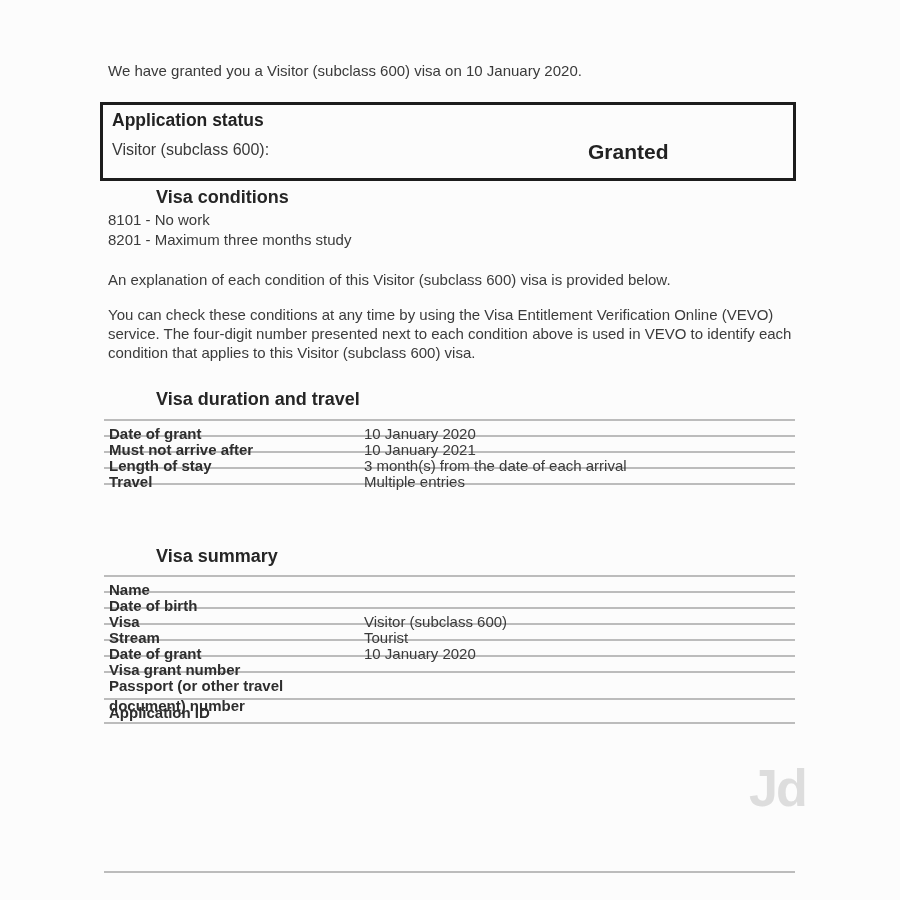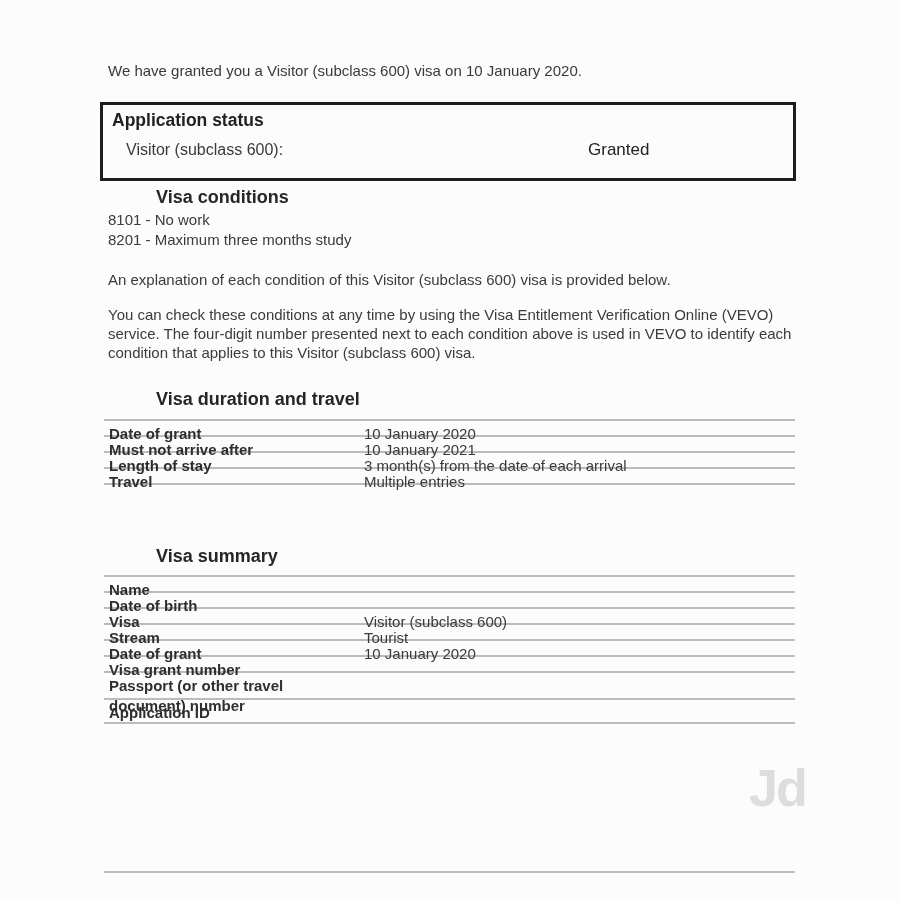--- a/index.html
+++ b/index.html
@@ -18,22 +18,22 @@
 
   
   .status-box {
     left: 100px; top: 102px; width: 696px; height: 79px;
     border: 3px solid #1d1d1d;
   }
   .status-title {
     position: absolute; left: 9px; top: 5px;
     font-size: 17.5px; font-weight: 700; color: #222;
   }
-  .status-label { position: absolute; left: 23px; top: 36px; font-size: 16px; color: #3a3a3a; }
-  .status-value { position: absolute; left: 485px; top: 35px; font-size: 17px; font-weight: 400; color: #222; }
+  .status-label { position: absolute; left: 9px; top: 36px; font-size: 16px; color: #3a3a3a; }
+  .status-value { position: absolute; left: 485px; top: 35px; font-size: 21px; font-weight: 700; color: #222; }
 
   
   .h2 { position: absolute; left: 108px; font-size: 18px; font-weight: 700; color: #262626; margin-left: 48px; }
   #vc-title  { top: 187px; }
   #vdt-title { top: 389px; }
   #vs-title  { top: 546px; }
 
   .cond { left: 108px; font-size: 15px; }
   #cond-0 { top: 211px; }
   #cond-1 { top: 231px; }

